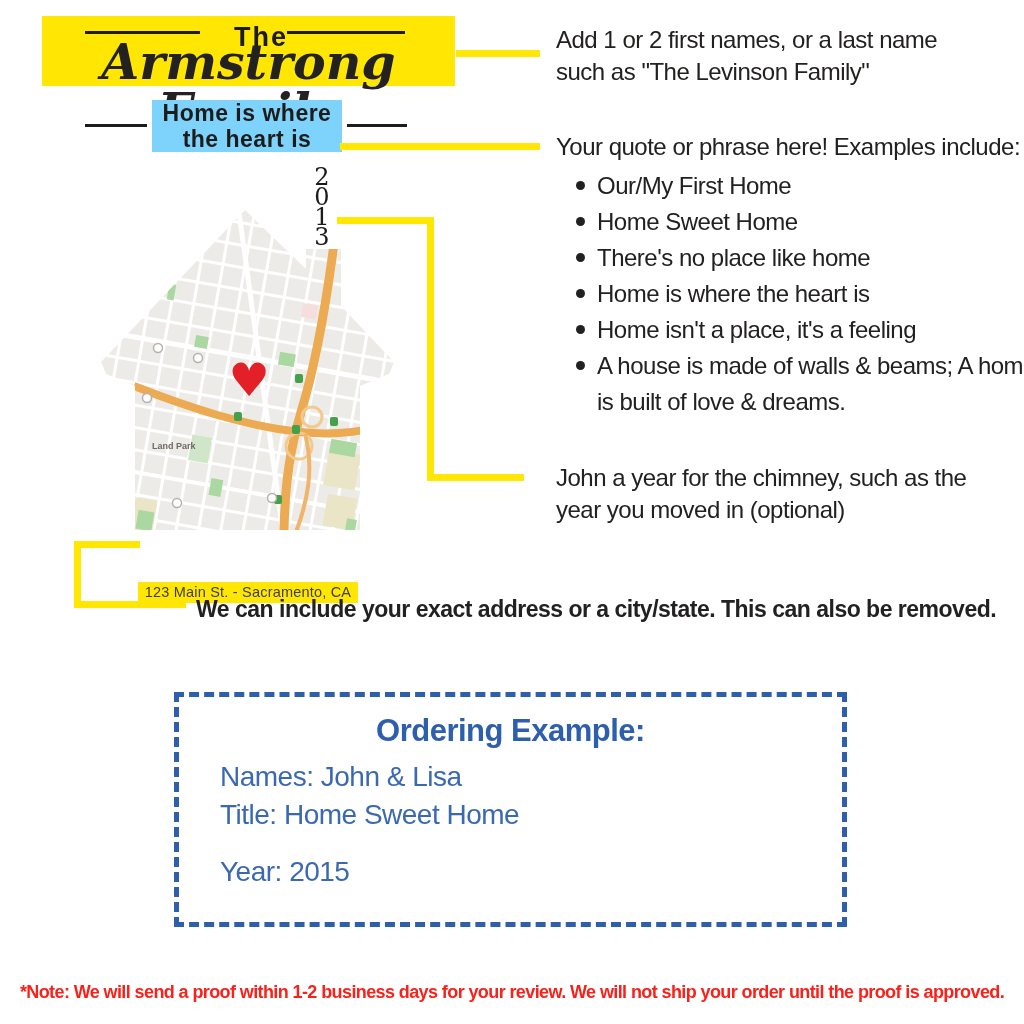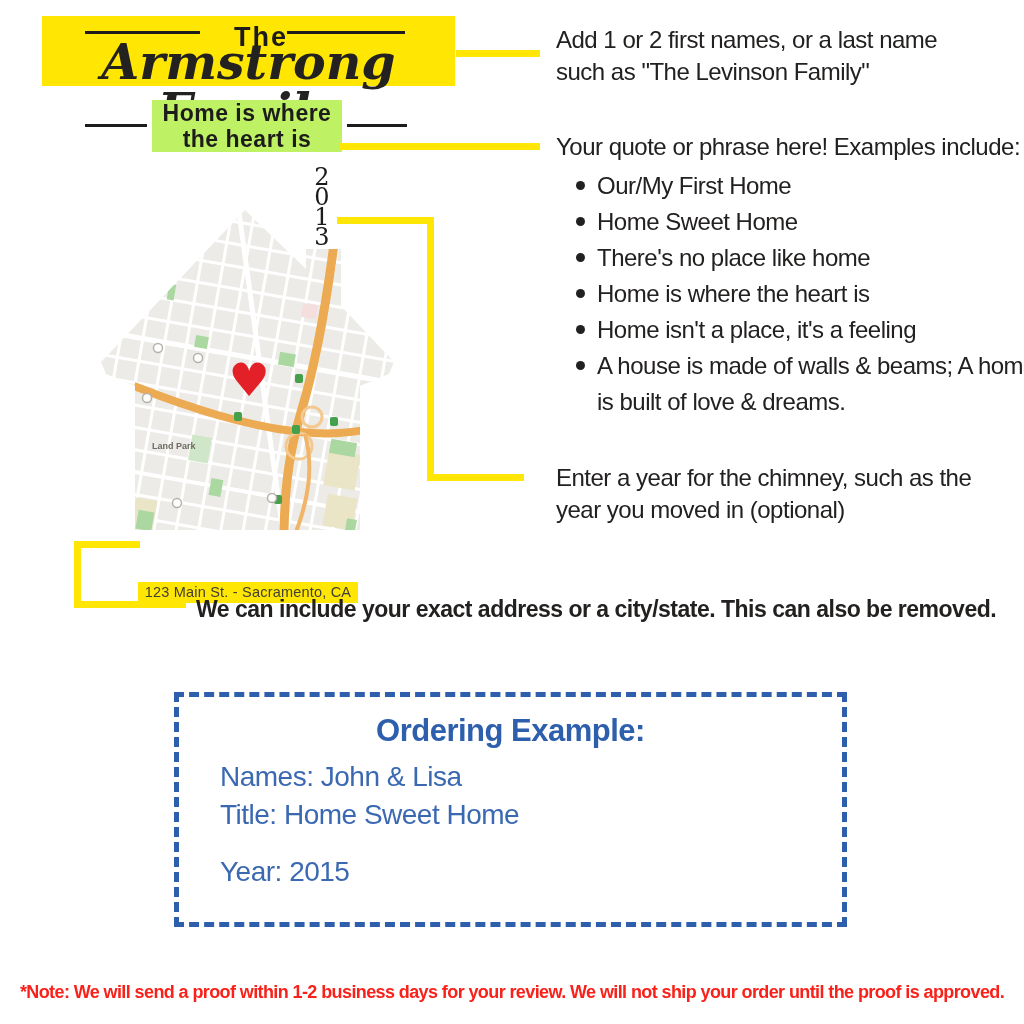--- a/index.html
+++ b/index.html
@@ -12,21 +12,21 @@
   .title-box{left:42px;top:16px;width:413px;height:70px;background:#ffe603;}
   .the-label{left:0;right:0;top:6px;text-align:center;font-size:27px;font-weight:bold;
     letter-spacing:2px;color:#1d1c1a;padding-left:25px;}
   .title-rule{height:3px;background:#1d1c1a;top:15px;}
   .rule-l{left:43px;width:115px;}
   .rule-r{left:245px;width:118px;}
   .family-script{left:-30px;right:-30px;top:22px;text-align:center;
     font-family:"DejaVu Serif", serif;font-style:italic;font-weight:bold;
     font-size:49px;color:#242220;line-height:1;}
   
-  .hl{background:#bef264;width:190px;height:26px;left:152px;text-align:center;
+  .hl{background:#7dd3fc;width:190px;height:26px;left:152px;text-align:center;
     font-size:23px;font-weight:bold;letter-spacing:0.5px;color:#1d1c1a;line-height:26px;}
   .hl1{top:100px;} .hl2{top:126px;}
   .sub-dash{height:3px;background:#1d1c1a;top:124px;}
   .sub-dash-l{left:85px;width:62px;} .sub-dash-r{left:347px;width:60px;}
   
   .conn{background:#ffe603;}
   
   .chimney-year{left:309px;top:167px;width:26px;text-align:center;
     font-family:"DejaVu Serif", serif;font-size:24px;line-height:20px;color:#1c1b1a;}
   
@@ -178,21 +178,21 @@
   </div>
   <div class="brow">
     <span class="bdot"></span>
     <span class="btext">A house is made of walls &amp; beams; A home</span>
   </div>
   <div class="brow">
     <span class="btext bindent">is built of love &amp; dreams.</span>
   </div>
 </div>
 
-<div class="abs note a3l1">Enter a year for the chimney, such as the</div>
+<div class="abs note a3l1">John a year for the chimney, such as the</div>
 <div class="abs note a3l2">year you moved in (optional)</div>
 
 <div class="abs note a4">We can include your exact address or a city/state. This can also be removed.</div>
 
 <div class="abs order-box">
   <div class="abs order-title">Ordering Example:</div>
   <div class="abs order-line ol1">Title: Home Sweet Home</div>
   <div class="abs order-line ol0">Names: John &amp; Lisa</div>
   <div class="abs order-line ol2">Year: 2015</div>
 </div>

